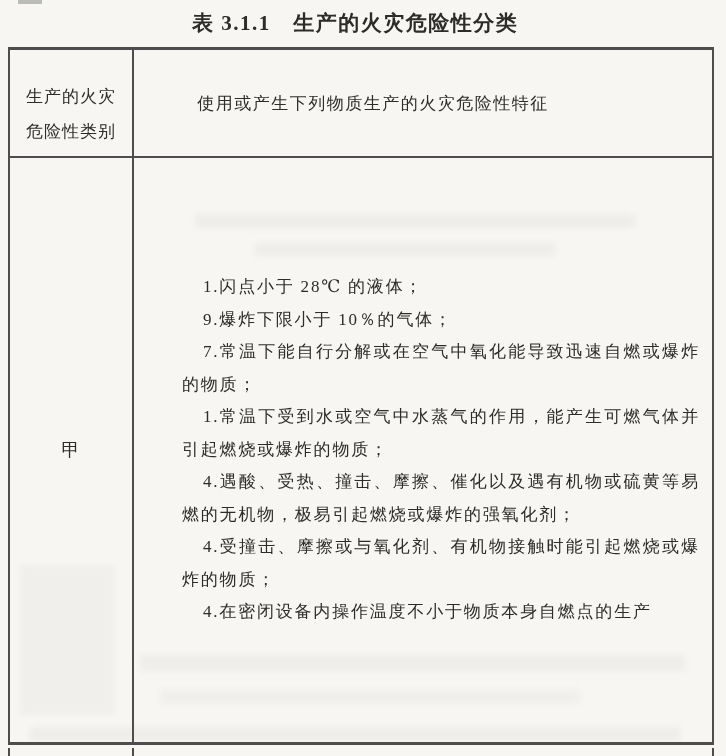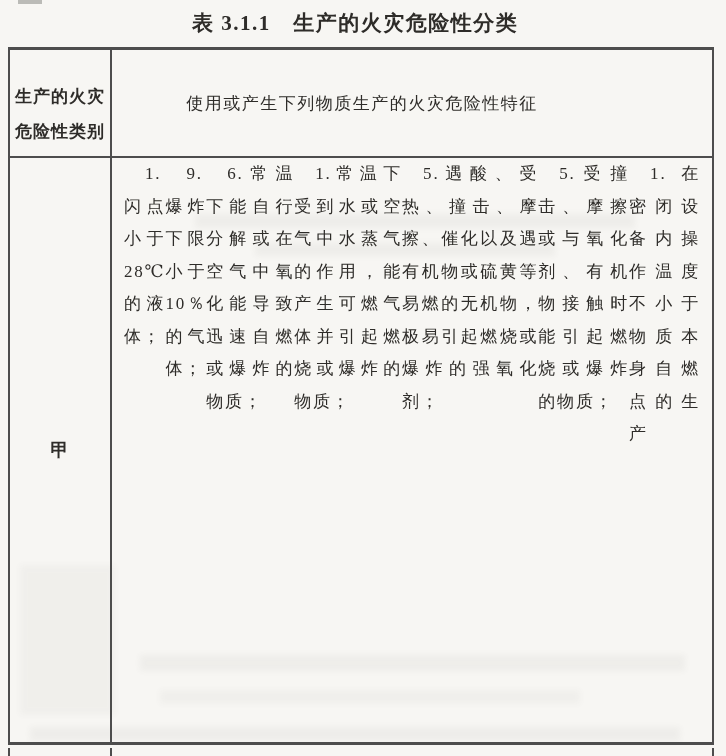--- a/index.html
+++ b/index.html
@@ -52,24 +52,23 @@
   }
   .body-row {
     border-bottom: 3px solid var(--border);
     height: 587px;
   }
   .partial-row {
     margin-top: 3px;
     height: 20px; 
   }
   .col-cat {
-    width: 102px;
+    width: 124px;
     border-right: 2px solid var(--border);
     flex: none;
-    font-weight: bold;
   }
   .col-char { flex: 1; }
   .header-cat {
     display: flex;
     flex-direction: column;
     justify-content: flex-end;
     align-items: center;
     padding-bottom: 7px;
     font-size: 17px;
     line-height: 35px;
@@ -87,27 +86,28 @@
   }
   .body-cat {
     display: flex;
     align-items: center;
     justify-content: center;
     font-size: 18px;
     letter-spacing: 1px;
   }
   .body-char {
     display: flex;
-    flex-direction: row;
+    flex-direction: column;
     justify-content: center;
     padding: 0 12px;
     font-size: 17px;
     line-height: 32.5px;
     letter-spacing: 1.8px;
     text-align: justify;
+    margin-left: 36px;
   }
   .hazard-item {
     text-indent: 21px;
   }
   
   .bleed {
     position: absolute;
     background: #55544a;
     opacity: 0.05;
     filter: blur(3px);
@@ -139,25 +139,25 @@
       <div class="col-cat header-cat">生产的火灾
 危险性类别</div>
       <div class="col-char header-char">使用或产生下列物质生产的火灾危险性特征</div>
     </div>
 
     <div class="row body-row">
       <div class="col-cat body-cat">甲</div>
       <div class="col-char body-char">
         <p class="hazard-item">1.闪点小于 28℃ 的液体；</p>
         <p class="hazard-item">9.爆炸下限小于 10％的气体；</p>
-        <p class="hazard-item">6.常温下能自行分解或在空气中氧化能导致迅速自燃或爆炸的物质；</p>
+        <p class="hazard-item">7.常温下能自行分解或在空气中氧化能导致迅速自燃或爆炸的物质；</p>
         <p class="hazard-item">1.常温下受到水或空气中水蒸气的作用，能产生可燃气体并引起燃烧或爆炸的物质；</p>
-        <p class="hazard-item">5.遇酸、受热、撞击、摩擦、催化以及遇有机物或硫黄等易燃的无机物，极易引起燃烧或爆炸的强氧化剂；</p>
-        <p class="hazard-item">5.受撞击、摩擦或与氧化剂、有机物接触时能引起燃烧或爆炸的物质；</p>
-        <p class="hazard-item">1.在密闭设备内操作温度不小于物质本身自燃点的生产</p>
+        <p class="hazard-item">4.遇酸、受热、撞击、摩擦、催化以及遇有机物或硫黄等易燃的无机物，极易引起燃烧或爆炸的强氧化剂；</p>
+        <p class="hazard-item">4.受撞击、摩擦或与氧化剂、有机物接触时能引起燃烧或爆炸的物质；</p>
+        <p class="hazard-item">4.在密闭设备内操作温度不小于物质本身自燃点的生产</p>
       </div>
     </div>
 
     <div class="row partial-row">
       <div class="col-cat"></div>
       <div class="col-char"></div>
     </div>
 
   </div>
 

